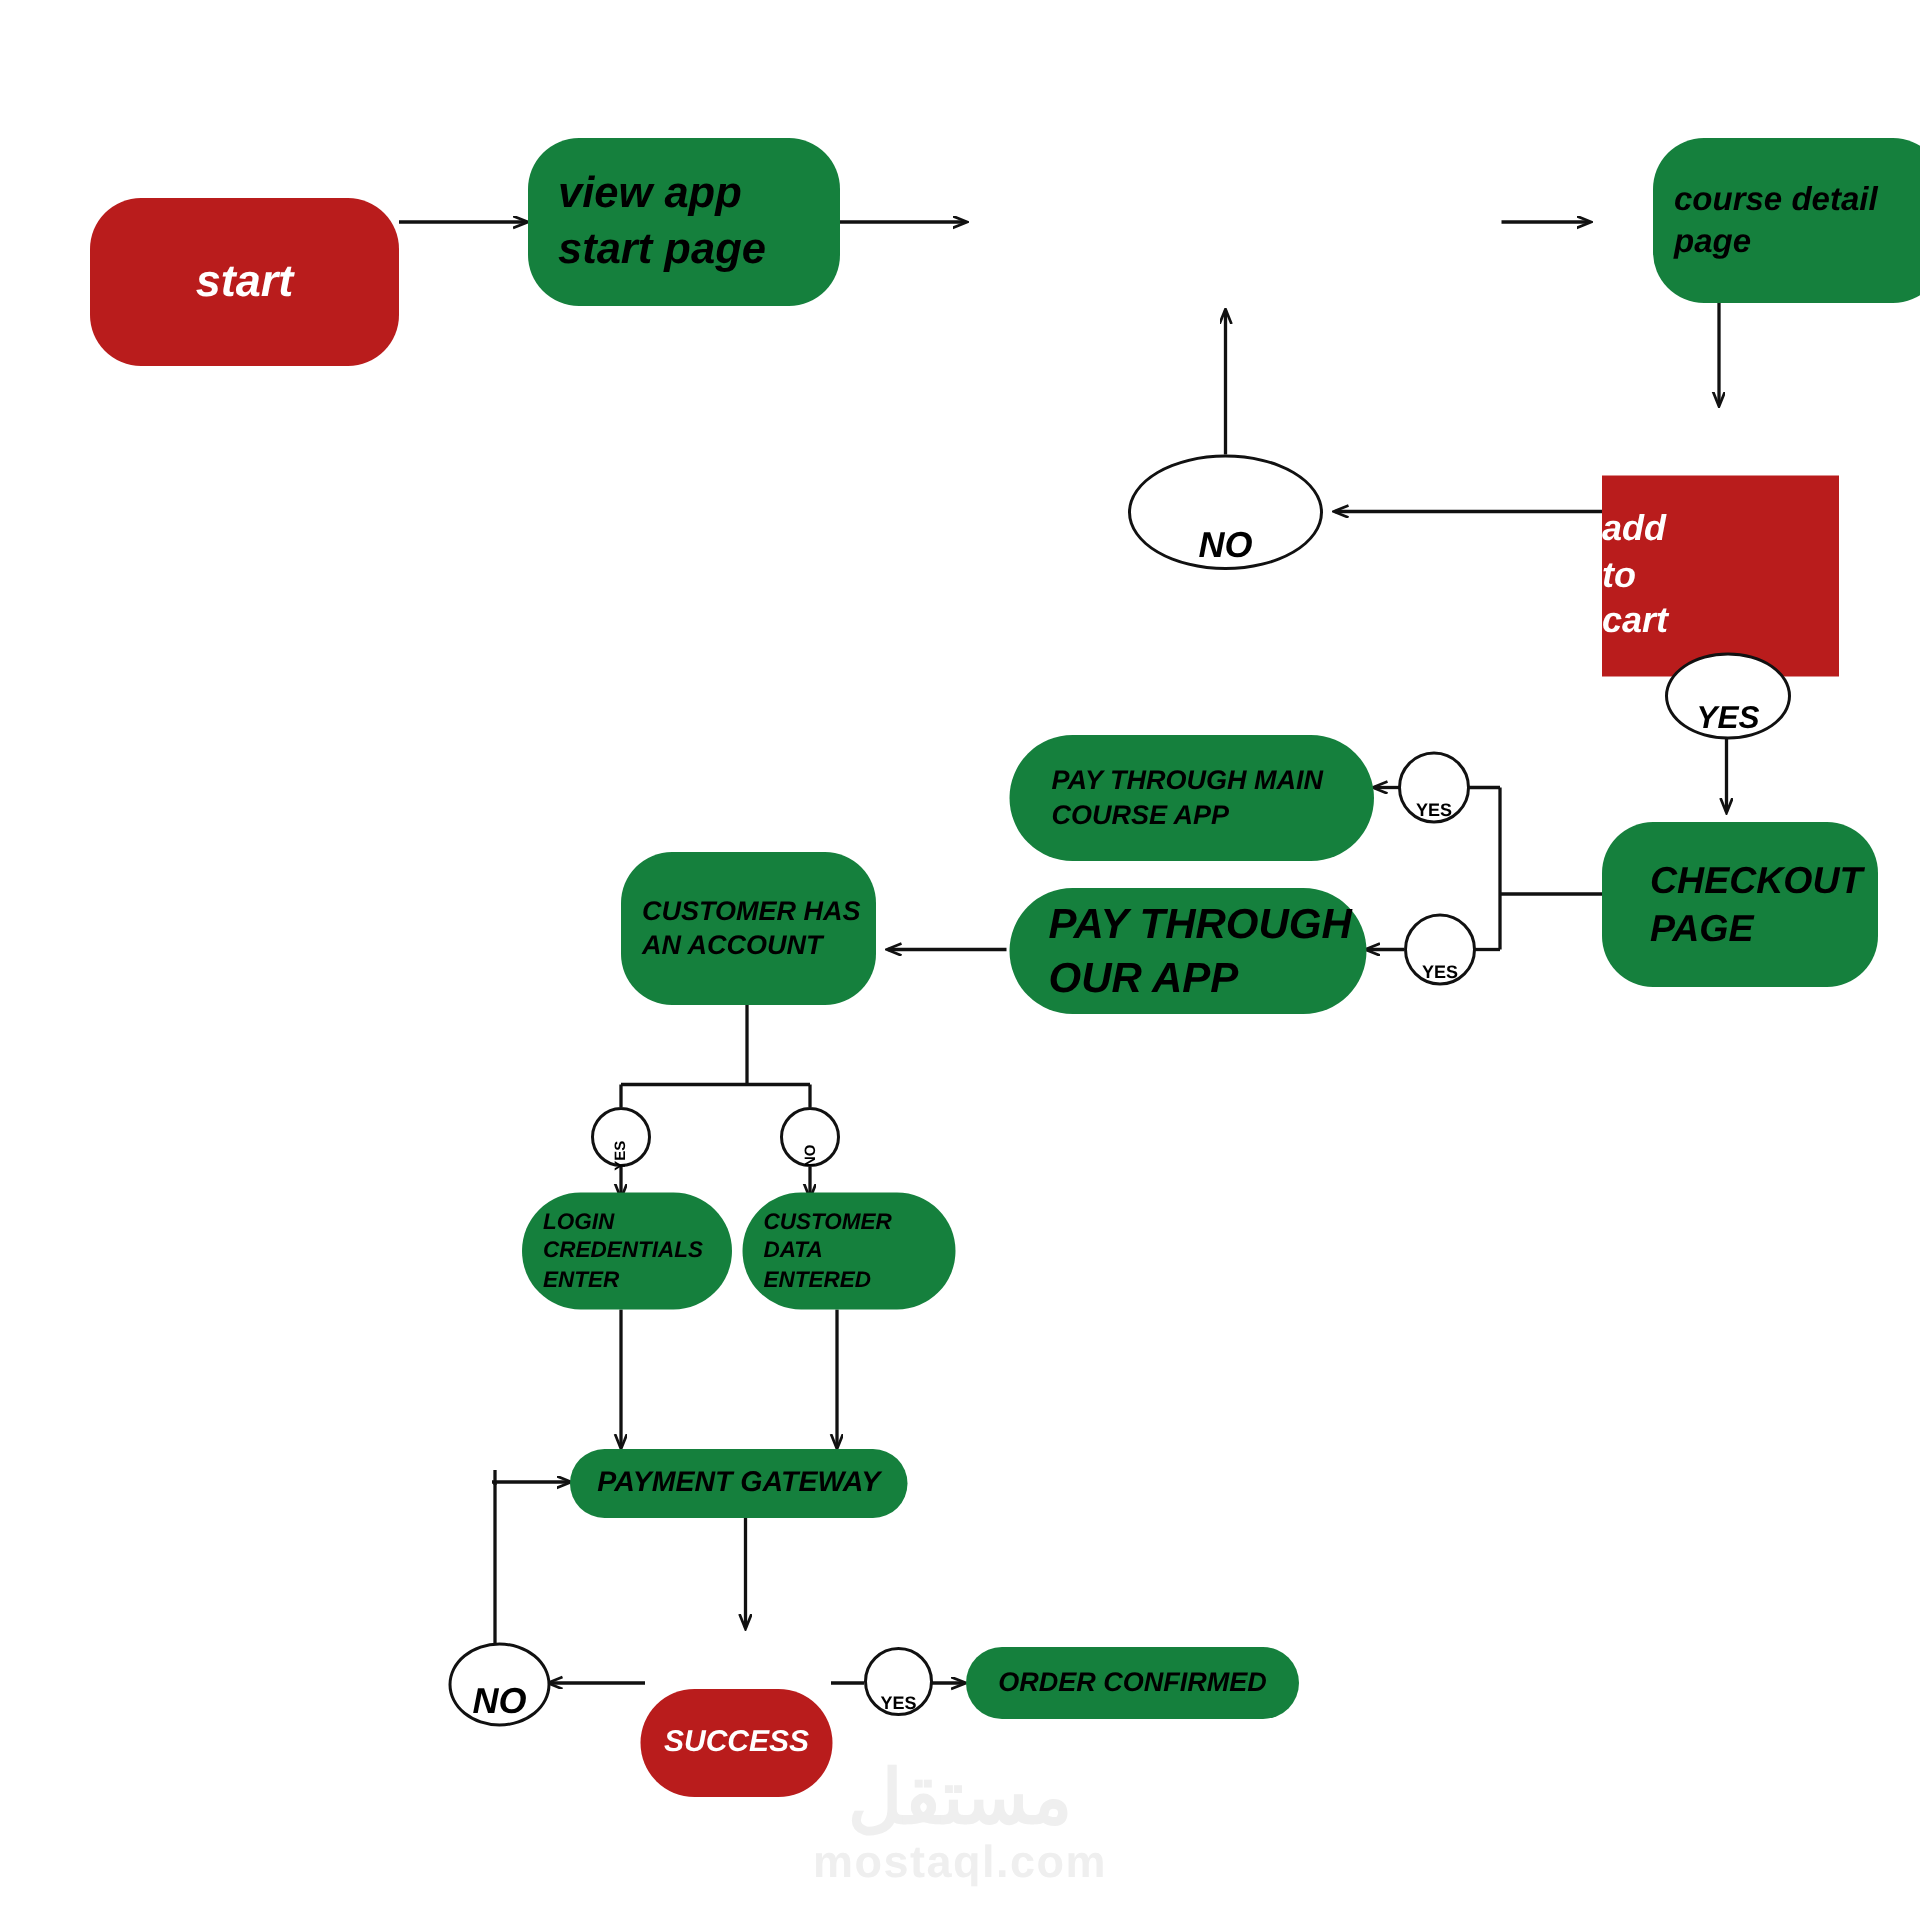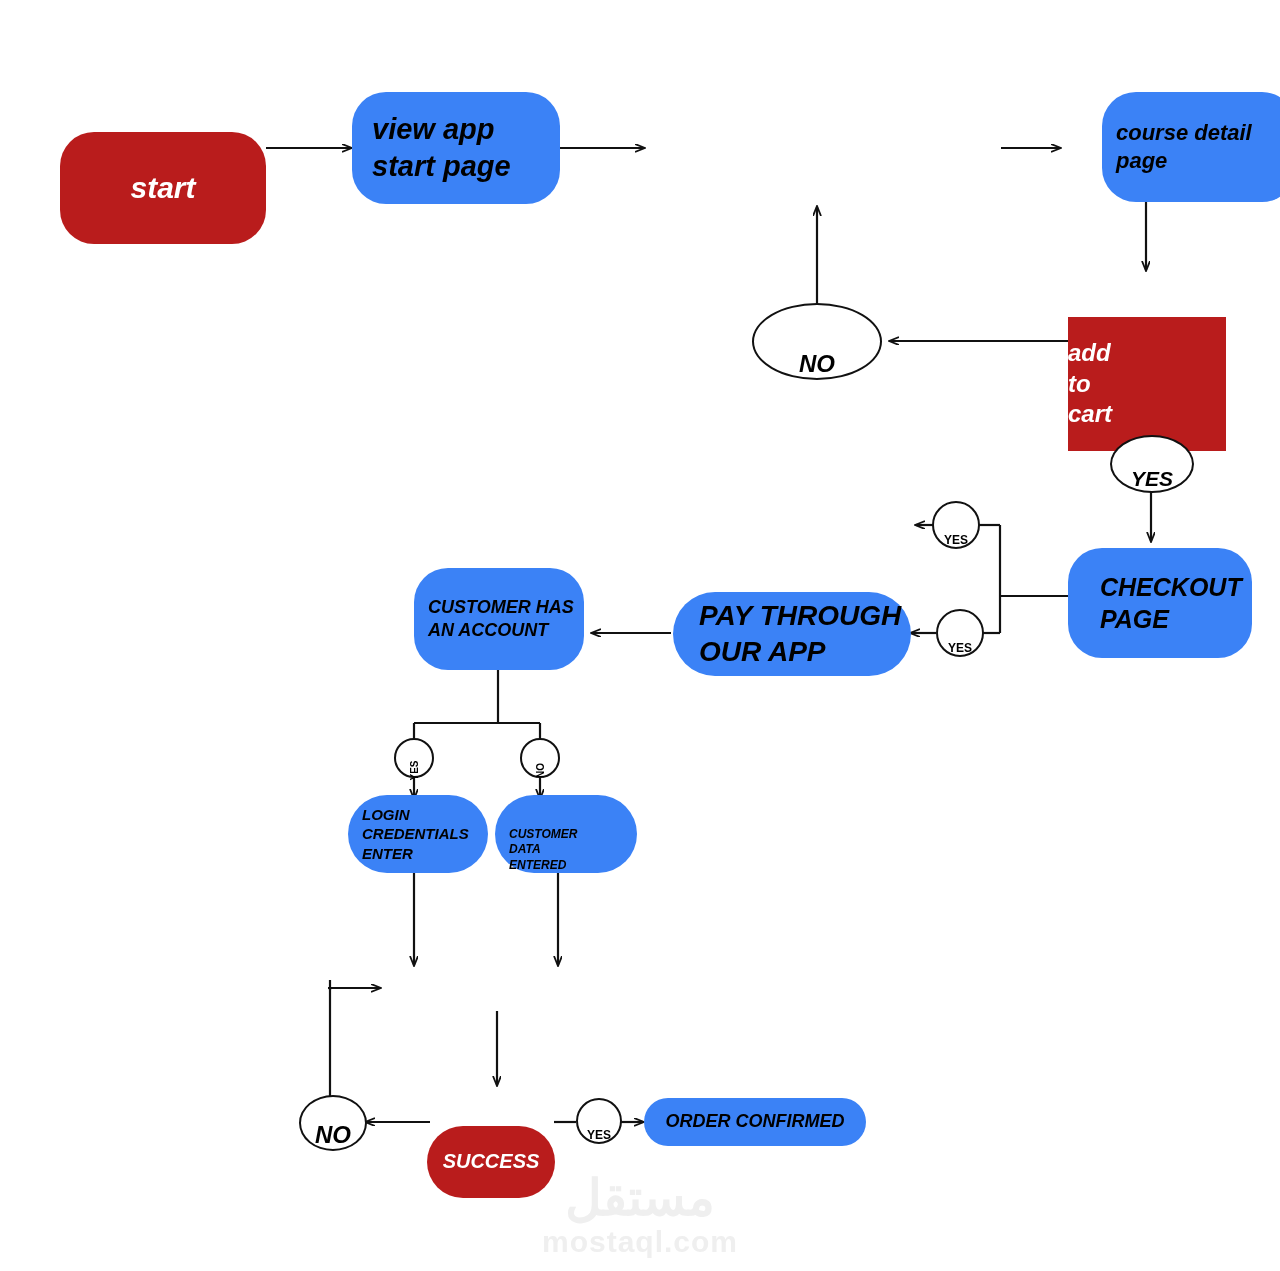--- a/index.html
+++ b/index.html
@@ -20,21 +20,21 @@
     box-sizing: border-box;
     display: flex;
     flex-direction: column;
     justify-content: center;
     font-style: italic;
     font-weight: bold;
     color: #000000;
     line-height: 1.28;
     white-space: pre-line;
   }
-  .node.green { background: #3b82f6; font-style: italic; }
+  .node.green { background: #15803d; font-style: italic; }
   .node.blue  { background: #b91c1c; color: #ffffff; margin-top: 40px; }
   .node.rounded { border-radius: 34px; }
   .node.pill { border-radius: 999px; }
   .node.square { border-radius: 0; }
   .node.center { align-items: center; text-align: center; }
   .node.left { align-items: flex-start; text-align: left; }
 
   .ellipse {
     position: absolute;
     box-sizing: border-box;
@@ -192,20 +192,24 @@
   </div>
 
   <div class="ellipse plain" style="left:932px; top:501px; width:48px; height:48px; font-size:12px; font-weight:bold;">
     <span>YES</span>
   </div>
 
   <div class="ellipse plain" style="left:936px; top:609px; width:48px; height:48px; font-size:12px; font-weight:bold;">
     <span>YES</span>
   </div>
 
+  <div class="node green pill left" style="left:673px; top:490px; width:243px; height:84px; font-size:18px; padding-left:28px;">
+    <span>PAY THROUGH MAIN
+COURSE APP</span>
+  </div>
 
   <div class="node green pill left" style="left:673px; top:592px; width:238px; height:84px; font-size:28px; padding-left:26px;">
     <span>PAY THROUGH
 OUR APP</span>
   </div>
 
   <div class="node green rounded left" style="left:414px; top:568px; width:170px; height:102px; font-size:18px; padding-left:14px;">
     <span>CUSTOMER HAS
 AN ACCOUNT</span>
   </div>
@@ -217,26 +221,29 @@
   <div class="ellipse plain" style="left:520px; top:738px; width:40px; height:40px; font-size:10px; font-weight:bold;">
     <span class="rot">NO</span>
   </div>
 
   <div class="node green pill left" style="left:348px; top:795px; width:140px; height:78px; font-size:15px; padding-left:14px;">
     <span>LOGIN
 CREDENTIALS
 ENTER</span>
   </div>
 
-  <div class="node green pill left" style="left:495px; top:795px; width:142px; height:78px; font-size:12px; padding-left:14px;justify-content:flex-end;">
+  <div class="node green pill left" style="left:495px; top:795px; width:142px; height:78px; font-size:15px; padding-left:14px;">
     <span>CUSTOMER
 DATA
 ENTERED</span>
   </div>
 
+  <div class="node green pill center" style="left:380px; top:966px; width:225px; height:46px; font-size:19px;">
+    <span>PAYMENT GATEWAY</span>
+  </div>
 
   <div class="node blue pill center" style="left:427px; top:1086px; width:128px; height:72px; font-size:20px;">
     <span>SUCCESS</span>
   </div>
 
   <div class="ellipse" style="left:299px; top:1095px; width:68px; height:56px; font-size:24px;">
     <span>NO</span>
   </div>
 
   <div class="ellipse plain" style="left:576px; top:1098px; width:46px; height:46px; font-size:12px; font-weight:bold;">

